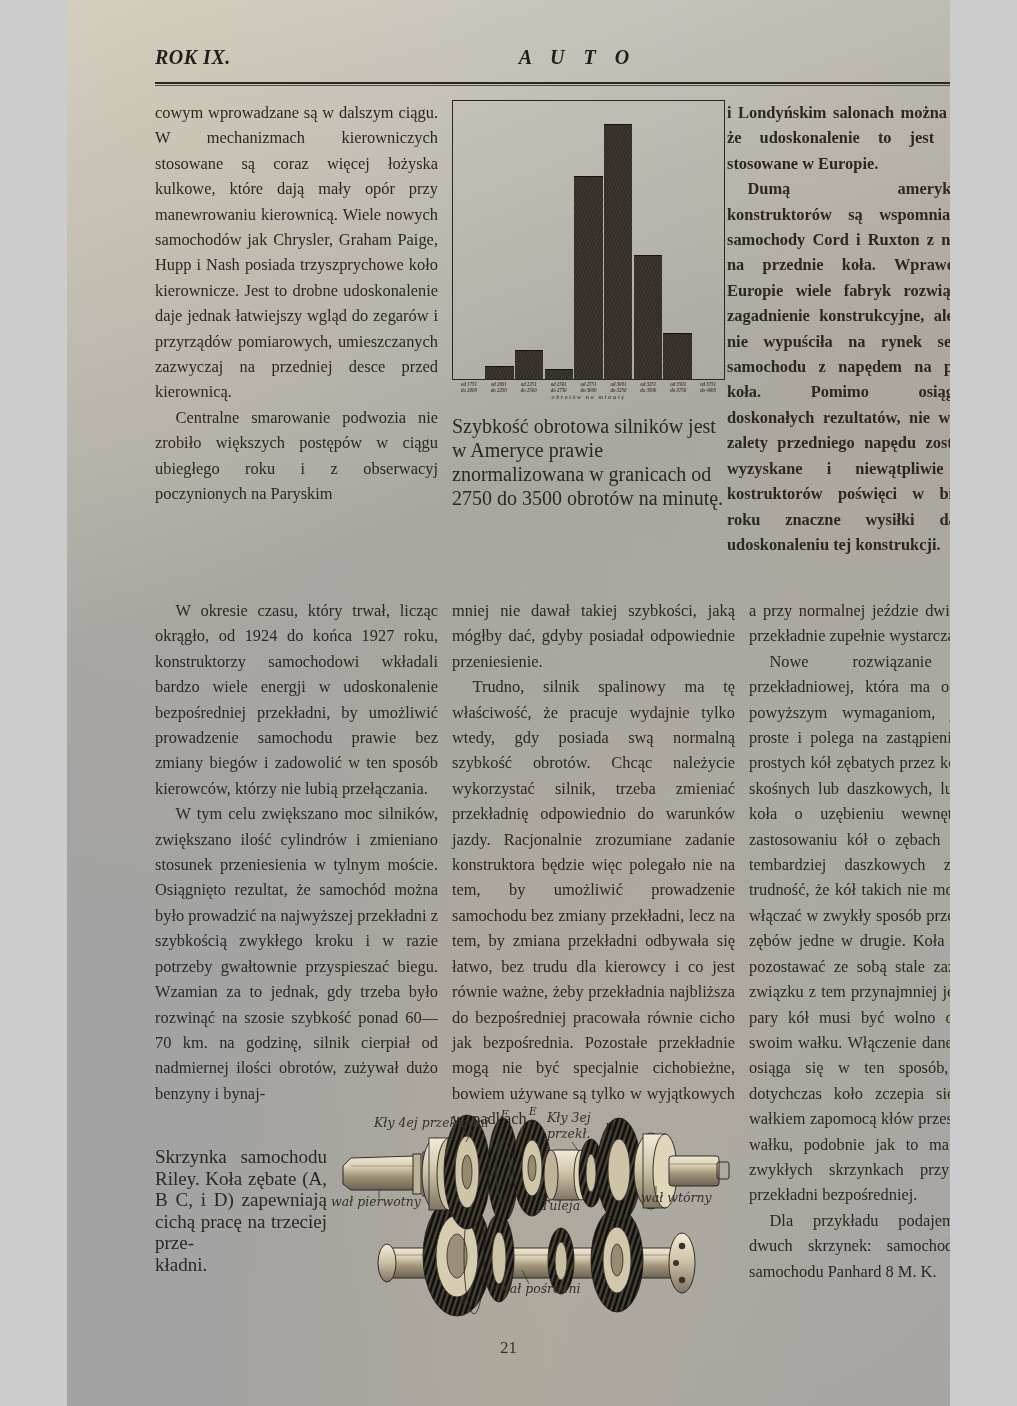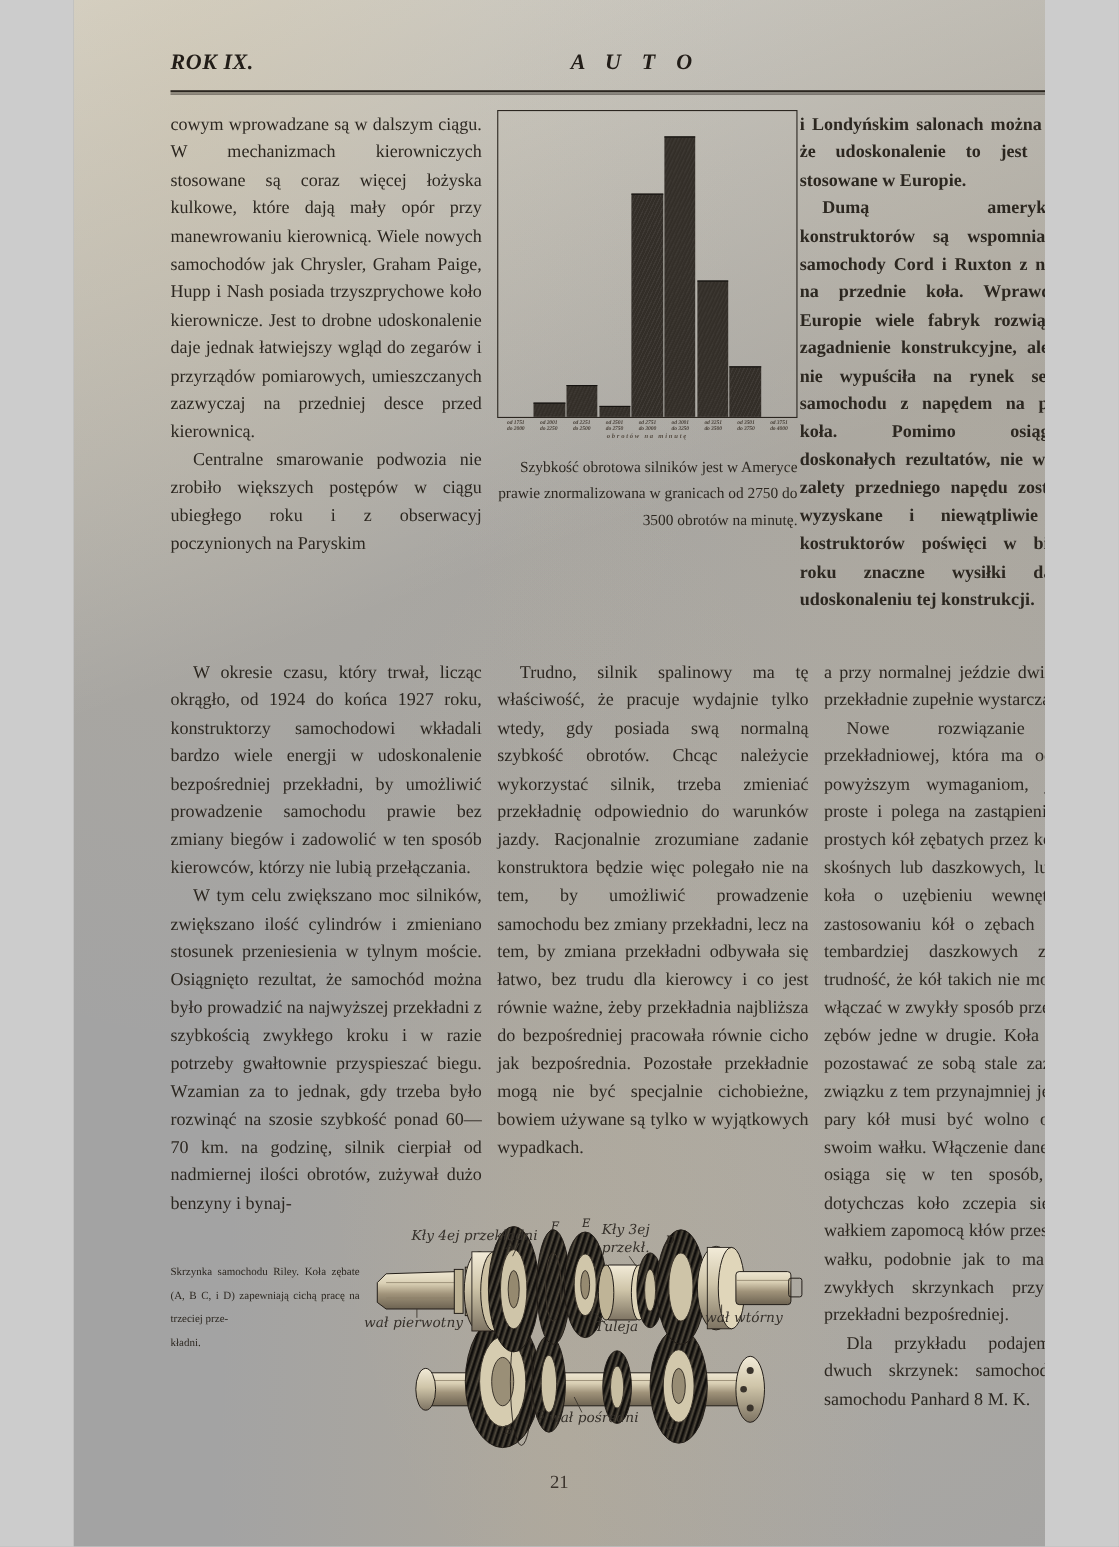--- a/index.html
+++ b/index.html
@@ -159,23 +159,23 @@
     font-size: 6px;
     letter-spacing: 1.6px;
     font-style: italic;
     font-weight: bold;
     color: #554c42;
     margin-top: 1px;
   }
   .chart-caption {
     width: 273px;
     margin-top: 14px;
-    font-size: 14px;
+    font-size: 20px;
     line-height: 24px;
-    text-align: right;
+    text-align: left;
     color: #2c2720;
   }
 
   
   .headline {
     position: absolute;
     left: 0;
     right: 0;
     top: 528px;
     text-align: center;
@@ -203,21 +203,21 @@
   .col-main.m1 { left: 0;     width: 283px; }
   .col-main.m2 { left: 297px; width: 283px; }
   .col-main.m3 { left: 594px; width: 283px; }
 
   
   .fig-caption {
     position: absolute;
     left: 88px;
     top: 1146px;
     width: 172px;
-    font-size: 10px;
+    font-size: 19px;
     line-height: 21.5px;
     text-align: justify;
     color: #2c2720;
   }
   .fig-caption .last { text-align: left; display: block; }
 
   .gearbox {
     position: absolute;
     left: 262px;
     top: 1098px;
@@ -326,20 +326,21 @@
 
   </div>
 
 
   <div class="main-block">
     <div class="col-main m1">
       <p class="body indent">W okresie czasu, który trwał, licząc okrągło, od 1924 do końca 1927 roku, konstruktorzy samochodowi wkładali bardzo wiele energji w udoskonalenie bezpośredniej przekładni, by umożliwić prowadzenie samochodu prawie bez zmiany biegów i zadowolić w ten sposób kierowców, którzy nie lubią przełączania.</p>
       <p class="body indent">W tym celu zwiększano moc silników, zwiększano ilość cylindrów i zmieniano stosunek przeniesienia w tylnym moście. Osiągnięto rezultat, że samochód można było prowadzić na najwyższej przekładni z szybkością zwykłego kroku i w razie potrzeby gwałtownie przyspieszać biegu. Wzamian za to jednak, gdy trzeba było rozwinąć na szosie szybkość ponad 60—70 km. na godzinę, silnik cierpiał od nadmiernej ilości obrotów, zużywał dużo benzyny i bynaj-</p>
     </div>
     <div class="col-main m2">
+      <p class="body">mniej nie dawał takiej szybkości, jaką mógłby dać, gdyby posiadał odpowiednie przeniesienie.</p>
       <p class="body indent">Trudno, silnik spalinowy ma tę właściwość, że pracuje wydajnie tylko wtedy, gdy posiada swą normalną szybkość obrotów. Chcąc należycie wykorzystać silnik, trzeba zmieniać przekładnię odpowiednio do warunków jazdy. Racjonalnie zrozumiane zadanie konstruktora będzie więc polegało nie na tem, by umożliwić prowadzenie samochodu bez zmiany przekładni, lecz na tem, by zmiana przekładni odbywała się łatwo, bez trudu dla kierowcy i co jest równie ważne, żeby przekładnia najbliższa do bezpośredniej pracowała równie cicho jak bezpośrednia. Pozostałe przekładnie mogą nie być specjalnie cichobieżne, bowiem używane są tylko w wyjątkowych wypadkach.</p>
     </div>
     <div class="col-main m3">
       <p class="body">a przy normalnej jeździe dwie najwyższe przekładnie zupełnie wystarczają</p>
       <p class="body indent">Nowe rozwiązanie skrzynki przekładniowej, która ma odpowiedzieć powyższym wymaganiom, jest bardzo proste i polega na zastąpieniu zwykłych prostych kół zębatych przez koła o zębach skośnych lub daszkowych, lub też przez koła o uzębieniu wewnętrznem. Po zastosowaniu kół o zębach skośnych, a tembardziej daszkowych zachodzi ta trudność, że kół takich nie można ze sobą włączać w zwykły sposób przez wsuwanie zębów jedne w drugie. Koła takie muszą pozostawać ze sobą stale zazębione i w związku z tem przynajmniej jedno z danej pary kół musi być wolno osadzone na swoim wałku. Włączenie danej przekładni osiąga się w ten sposób, że wolne dotychczas koło zczepia się ze swym wałkiem zapomocą kłów przesuwanych na wałku, podobnie jak to ma miejsce w zwykłych skrzynkach przy włączeniu przekładni bezpośredniej.</p>
       <p class="body indent">Dla przykładu podajemy rysunki dwuch skrzynek: samochodu Riley i samochodu Panhard 8 M. K.</p>
     </div>
   </div>
 
   <div class="fig-caption">

